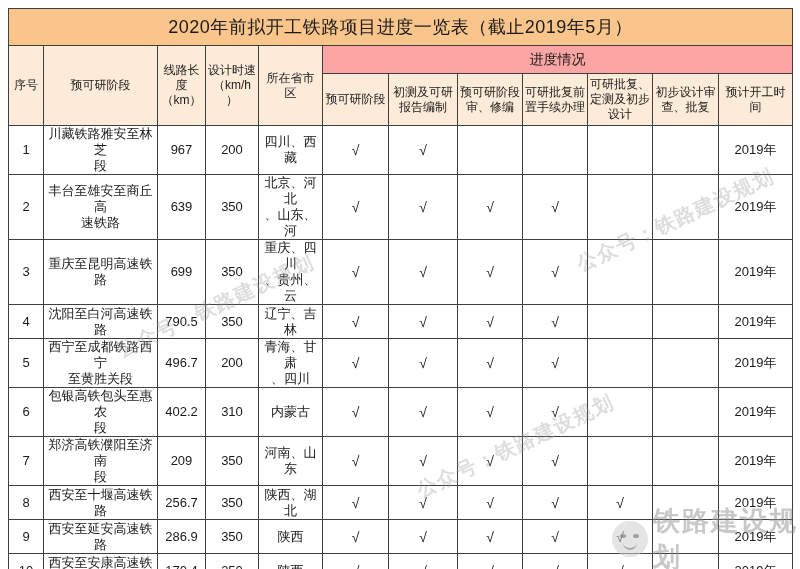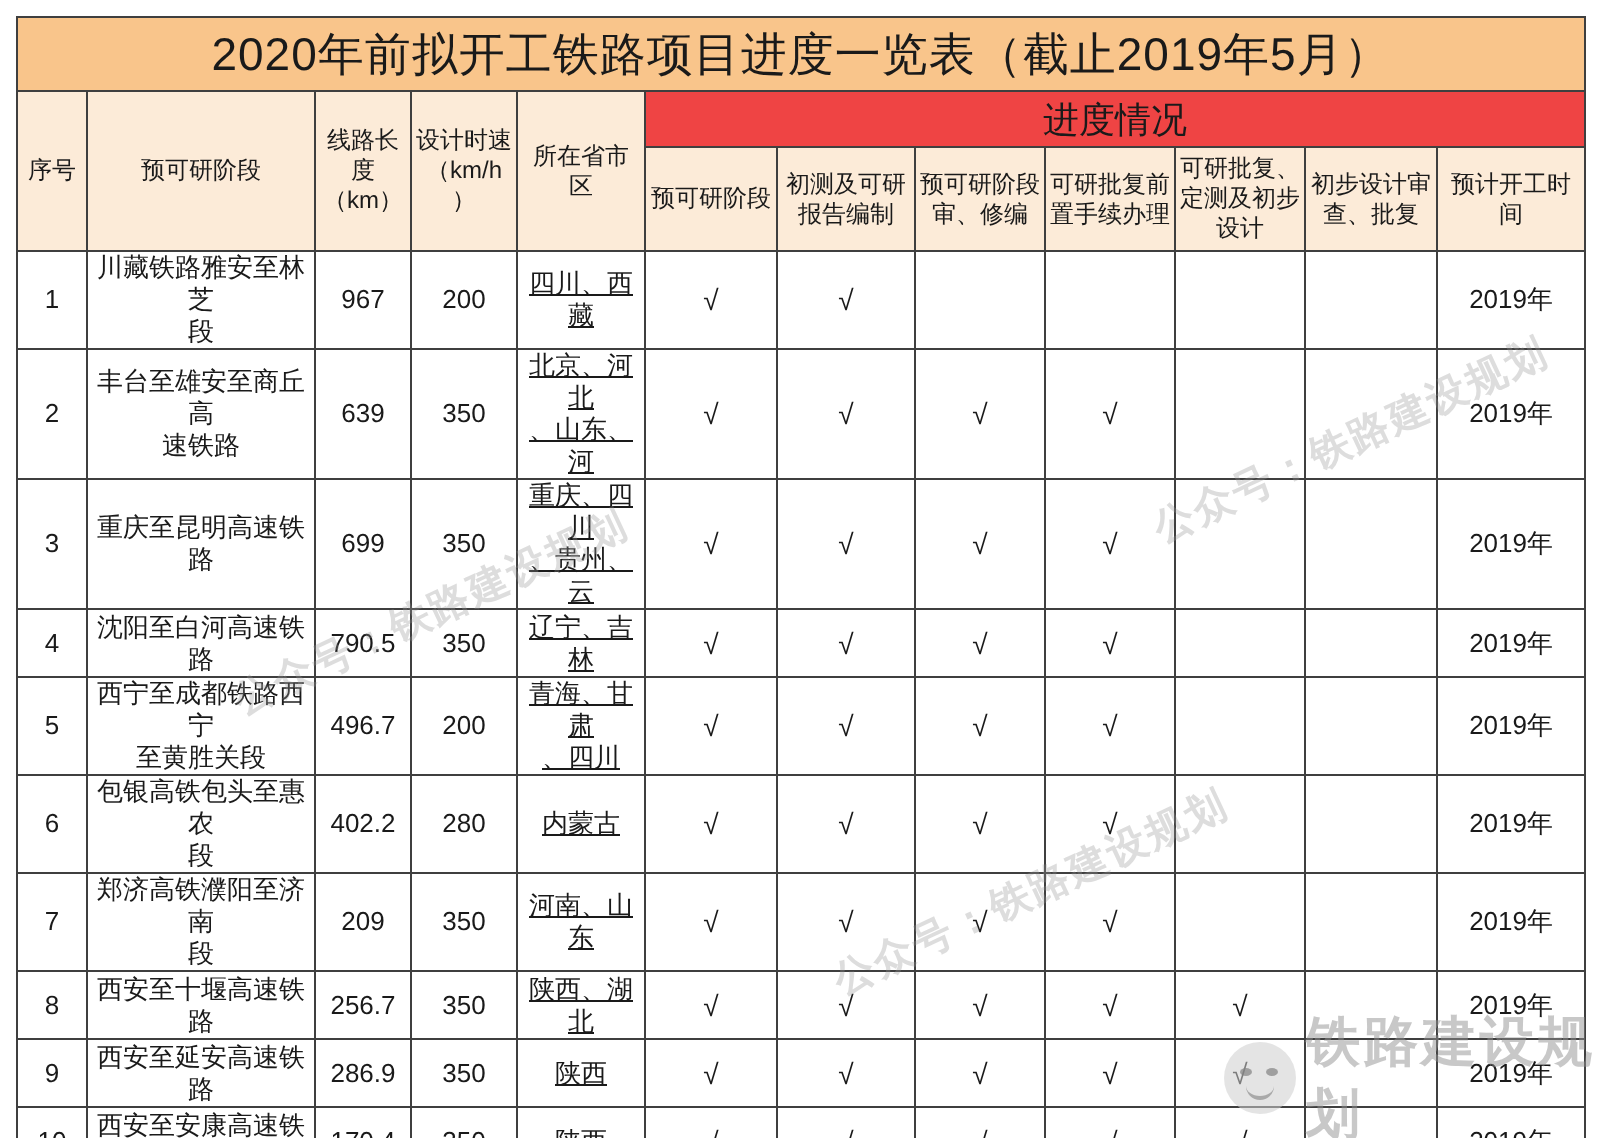--- a/index.html
+++ b/index.html
@@ -10,30 +10,30 @@
   .sheet { position:absolute; inset:0; }
   table.main {
     position:absolute; left:8px; top:8px; width:784px;
     border-collapse:collapse; table-layout:fixed;
   }
   table.main th, table.main td {
     border:1px solid #3f3f3f; padding:0 2px; text-align:center; vertical-align:middle;
     font-weight:normal; overflow:hidden;
   }
   th.title {
-    background:#f9c58b; font-size:23px; font-weight:bold; height:36px; letter-spacing:0.5px;
-  }
-  th.band  { background:#ef4444; font-size:18px; height:27px; }
+    background:#f9c58b; font-size:18px; font-weight:bold; height:36px; letter-spacing:0.5px;
+  }
+  th.band  { background:#fca5a5; font-size:14px; height:27px; }
   th.head  { background:#fcebd8; font-size:12px; line-height:15px; }
   tr.subhead th { height:51px; }
   tbody td { background:#ffffff; font-size:13px; height:33px; line-height:16px; }
   td.num { font-size:13px; }
   td.check { font-size:14px; }
   .pre { white-space:pre-line; }
-  .clip2 { max-height:32px; overflow:hidden;text-decoration:underline; }
+  .clip2 { max-height:32px; overflow:hidden; }
   
   .wm {
     position:absolute; white-space:nowrap; pointer-events:none;
     font-size:20px; font-weight:bold; letter-spacing:1.5px;
     color:rgba(150,150,150,0.32);
     transform:rotate(-25deg); transform-origin:left center;
   }
   
   .wm-brand {
     position:absolute; left:612px; top:503px; display:flex; align-items:center; gap:5px;
@@ -183,21 +183,21 @@
           <td class="check">√</td>
           <td class="check"></td>
           <td class="check"></td>
     <td>2019年</td>
   </tr>
         <tr>
     <td class="num">6</td>
     <td class="pre">包银高铁包头至惠农
 段</td>
     <td class="num">402.2</td>
-    <td class="num">280</td>
+    <td class="num">310</td>
     <td class="pre clip2">内蒙古</td>
     <td class="check">√</td>
           <td class="check">√</td>
           <td class="check">√</td>
           <td class="check">√</td>
           <td class="check"></td>
           <td class="check"></td>
     <td>2019年</td>
   </tr>
         <tr>

